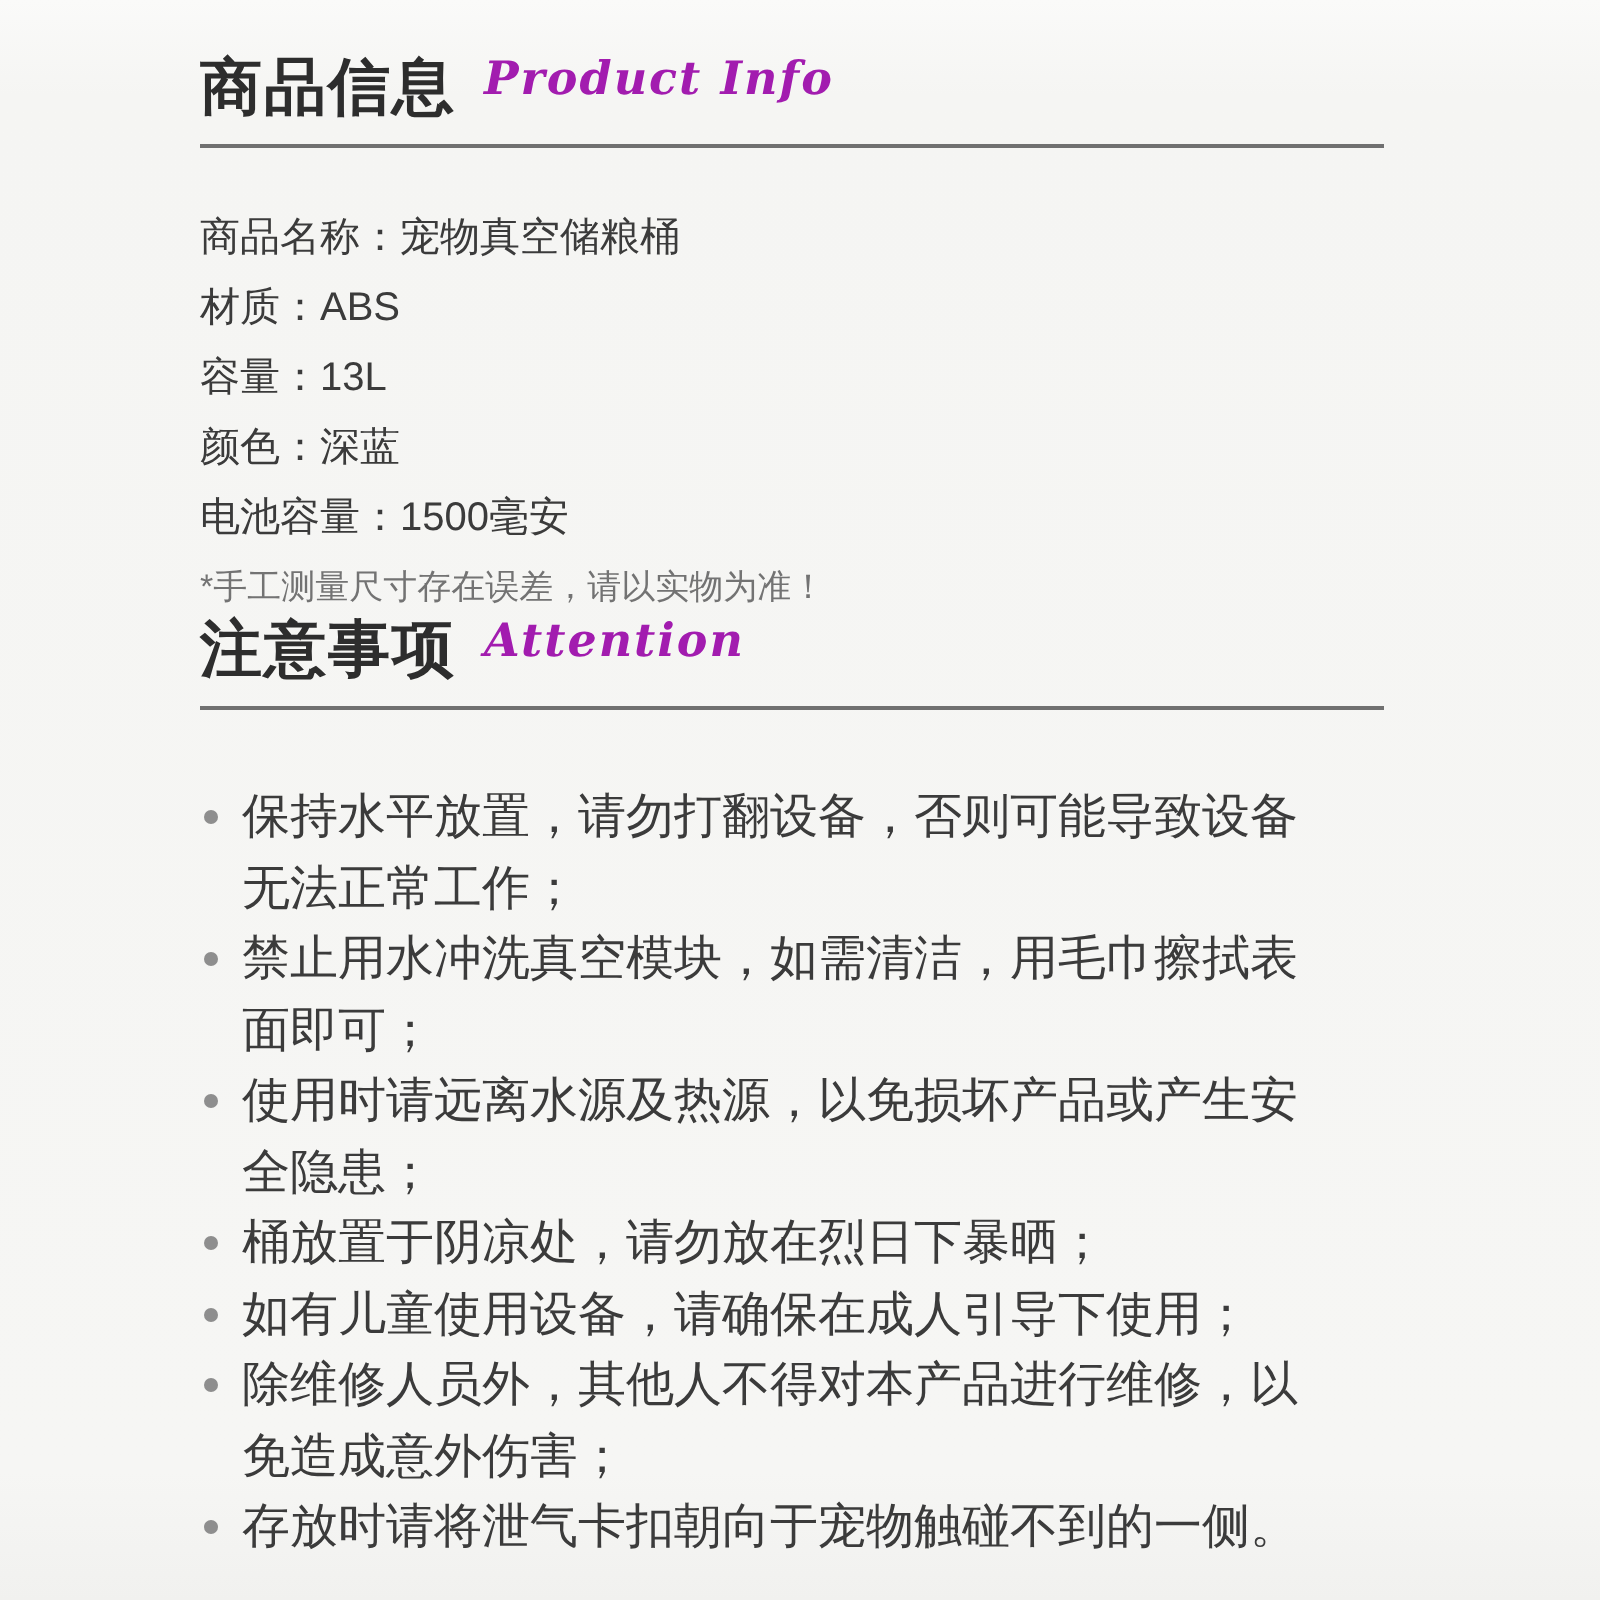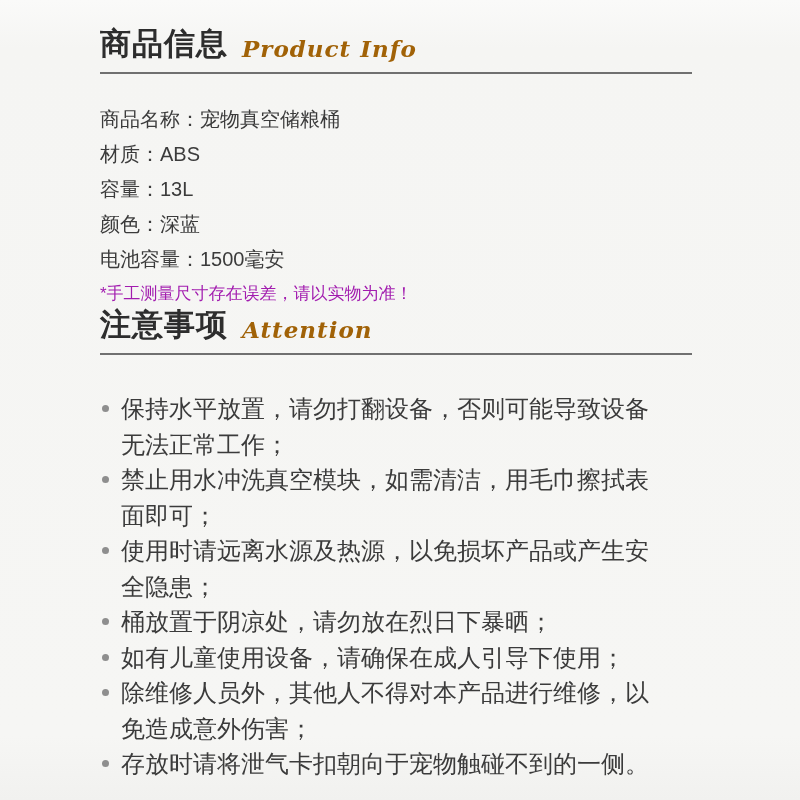--- a/index.html
+++ b/index.html
@@ -15,37 +15,37 @@
     overflow: hidden;
   }
   .page {
     box-sizing: border-box;
     width: 800px;
     height: 800px;
     padding: 26px 100px 0 100px;
   }
   .section-header {
     display: flex;
-    align-items: flex-end;
+    align-items: flex-start;
     gap: 14px;
     white-space: nowrap;
   }
   .title-zh {
     font-size: 31px;
     line-height: 36px;
     font-weight: bold;
     color: #2d2d2d;
     letter-spacing: 1px;
   }
   .title-en {
     font-family: "DejaVu Serif", cursive;
     font-style: italic;
     font-weight: 600;
     font-size: 23px;
-    color: #a16207;
+    color: #a21caf;
     letter-spacing: 1px;
   }
   .rule {
     border: 0;
     border-top: 2px solid #707070;
     width: 592px;
     margin: 10px 0 0 0;
   }
   .spec-list {
     margin-top: 28px;
@@ -54,21 +54,21 @@
     font-size: 20px;
     line-height: 35px;
     white-space: nowrap;
   }
   .spec-label { color: #3b3b3b; }
   .spec-value { color: #3b3b3b; }
   .disclaimer {
     margin-top: 4px;
     font-size: 17px;
     line-height: 26px;
-    color: #a21caf;
+    color: #737373;
   }
   .attention-header {
     margin-top: 0;
   }
   .notice-list {
     margin-top: 36px;
   }
   .notice-item {
     position: relative;
     padding-left: 21px;

